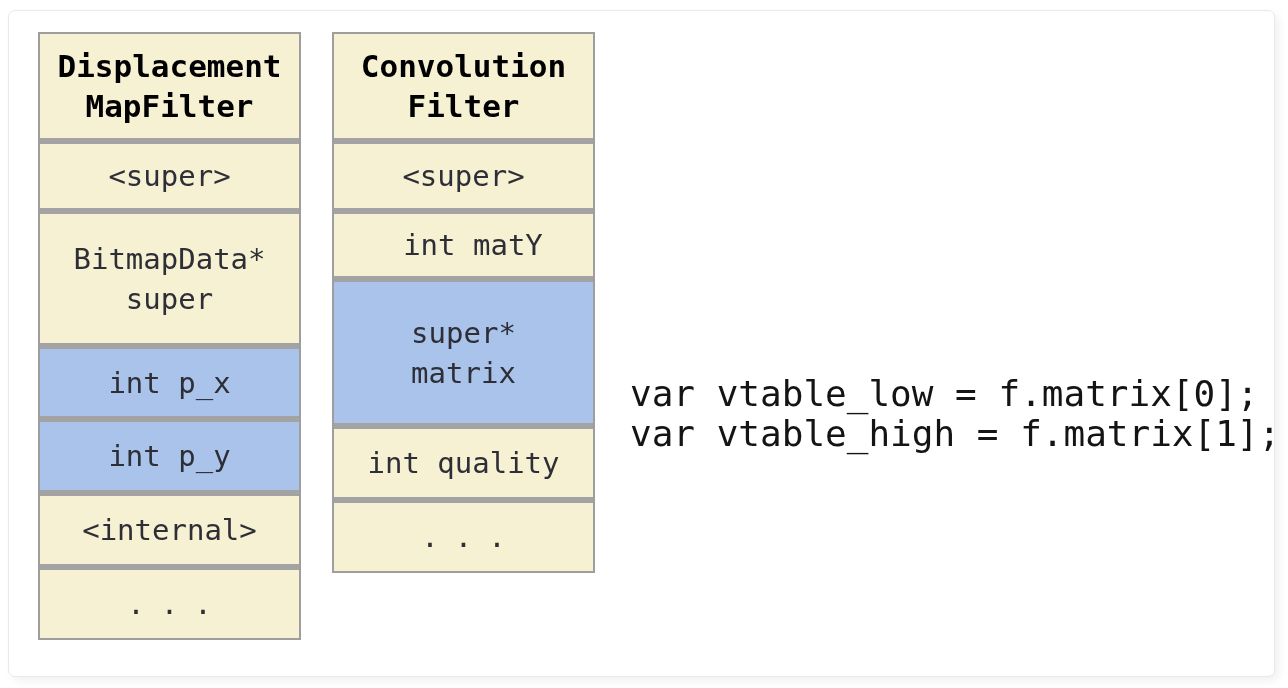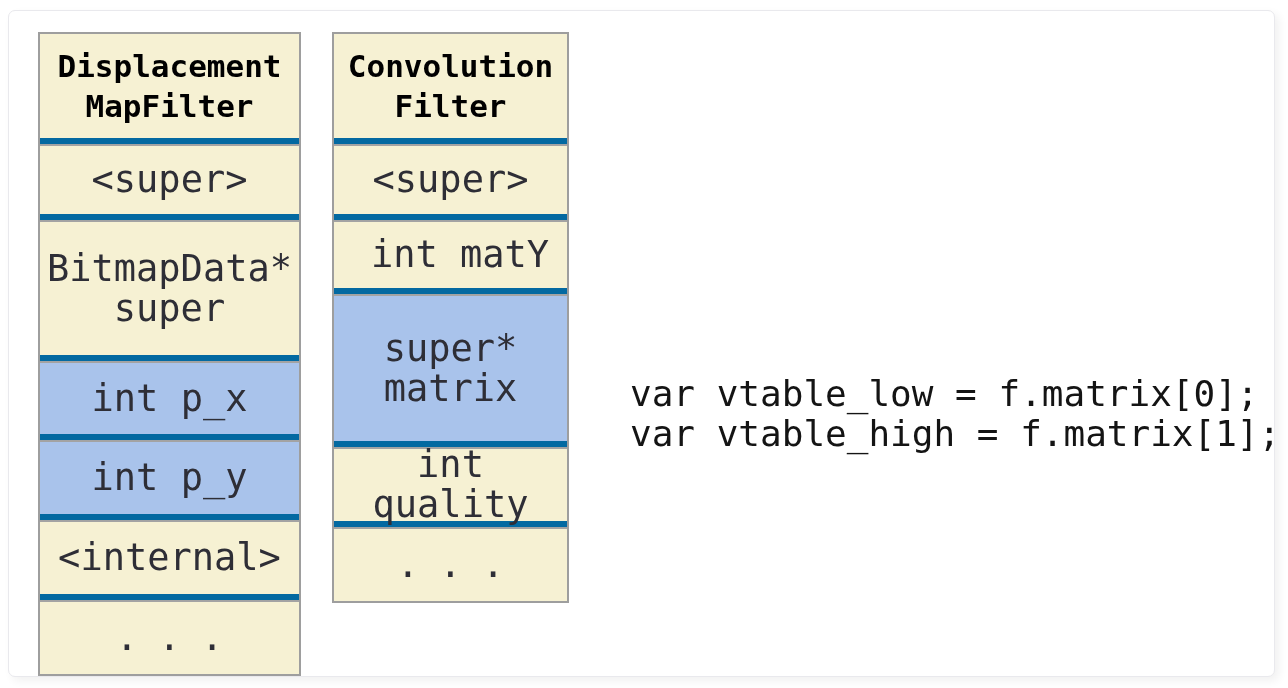--- a/index.html
+++ b/index.html
@@ -24,37 +24,36 @@
     box-shadow: 4px 4px 10px rgba(0,0,0,0.06);
     box-sizing: border-box;
   }
   .struct {
     position: absolute;
     display: flex;
     flex-direction: column;
     border: 2px solid #9e9e9e;
     box-sizing: border-box;
     background: #0369a1;
-    gap: 6px;
   }
   .struct.col1 { left: 38px; top: 32px; width: 263px; }
-  .struct.col2 { left: 332px; top: 32px; width: 237px; }
+  .struct.col2 { left: 332px; top: 32px; width: 263px; }
   .cell {
     flex: none;
     box-sizing: border-box;
     display: flex;
     align-items: center;
     justify-content: center;
     text-align: center;
     white-space: pre-line;
-    font-size: 37px;
+    font-size: 29px;
     line-height: 40px;
     color: #2e2e36;
     background: #f6f1d3;
-    border-top: 2px solid #a3a3a3;
+    border-top: 6px solid #a3a3a3;
   }
   .cell:first-child { border-top: none; }
   .cell.title {
     font-weight: bold;
     color: #000000;
     font-size: 31px;
   }
   .cell.hl { background: #a9c3eb; }
   .cell.dots { letter-spacing: 0.55em; padding-left: 0.55em; }
   

